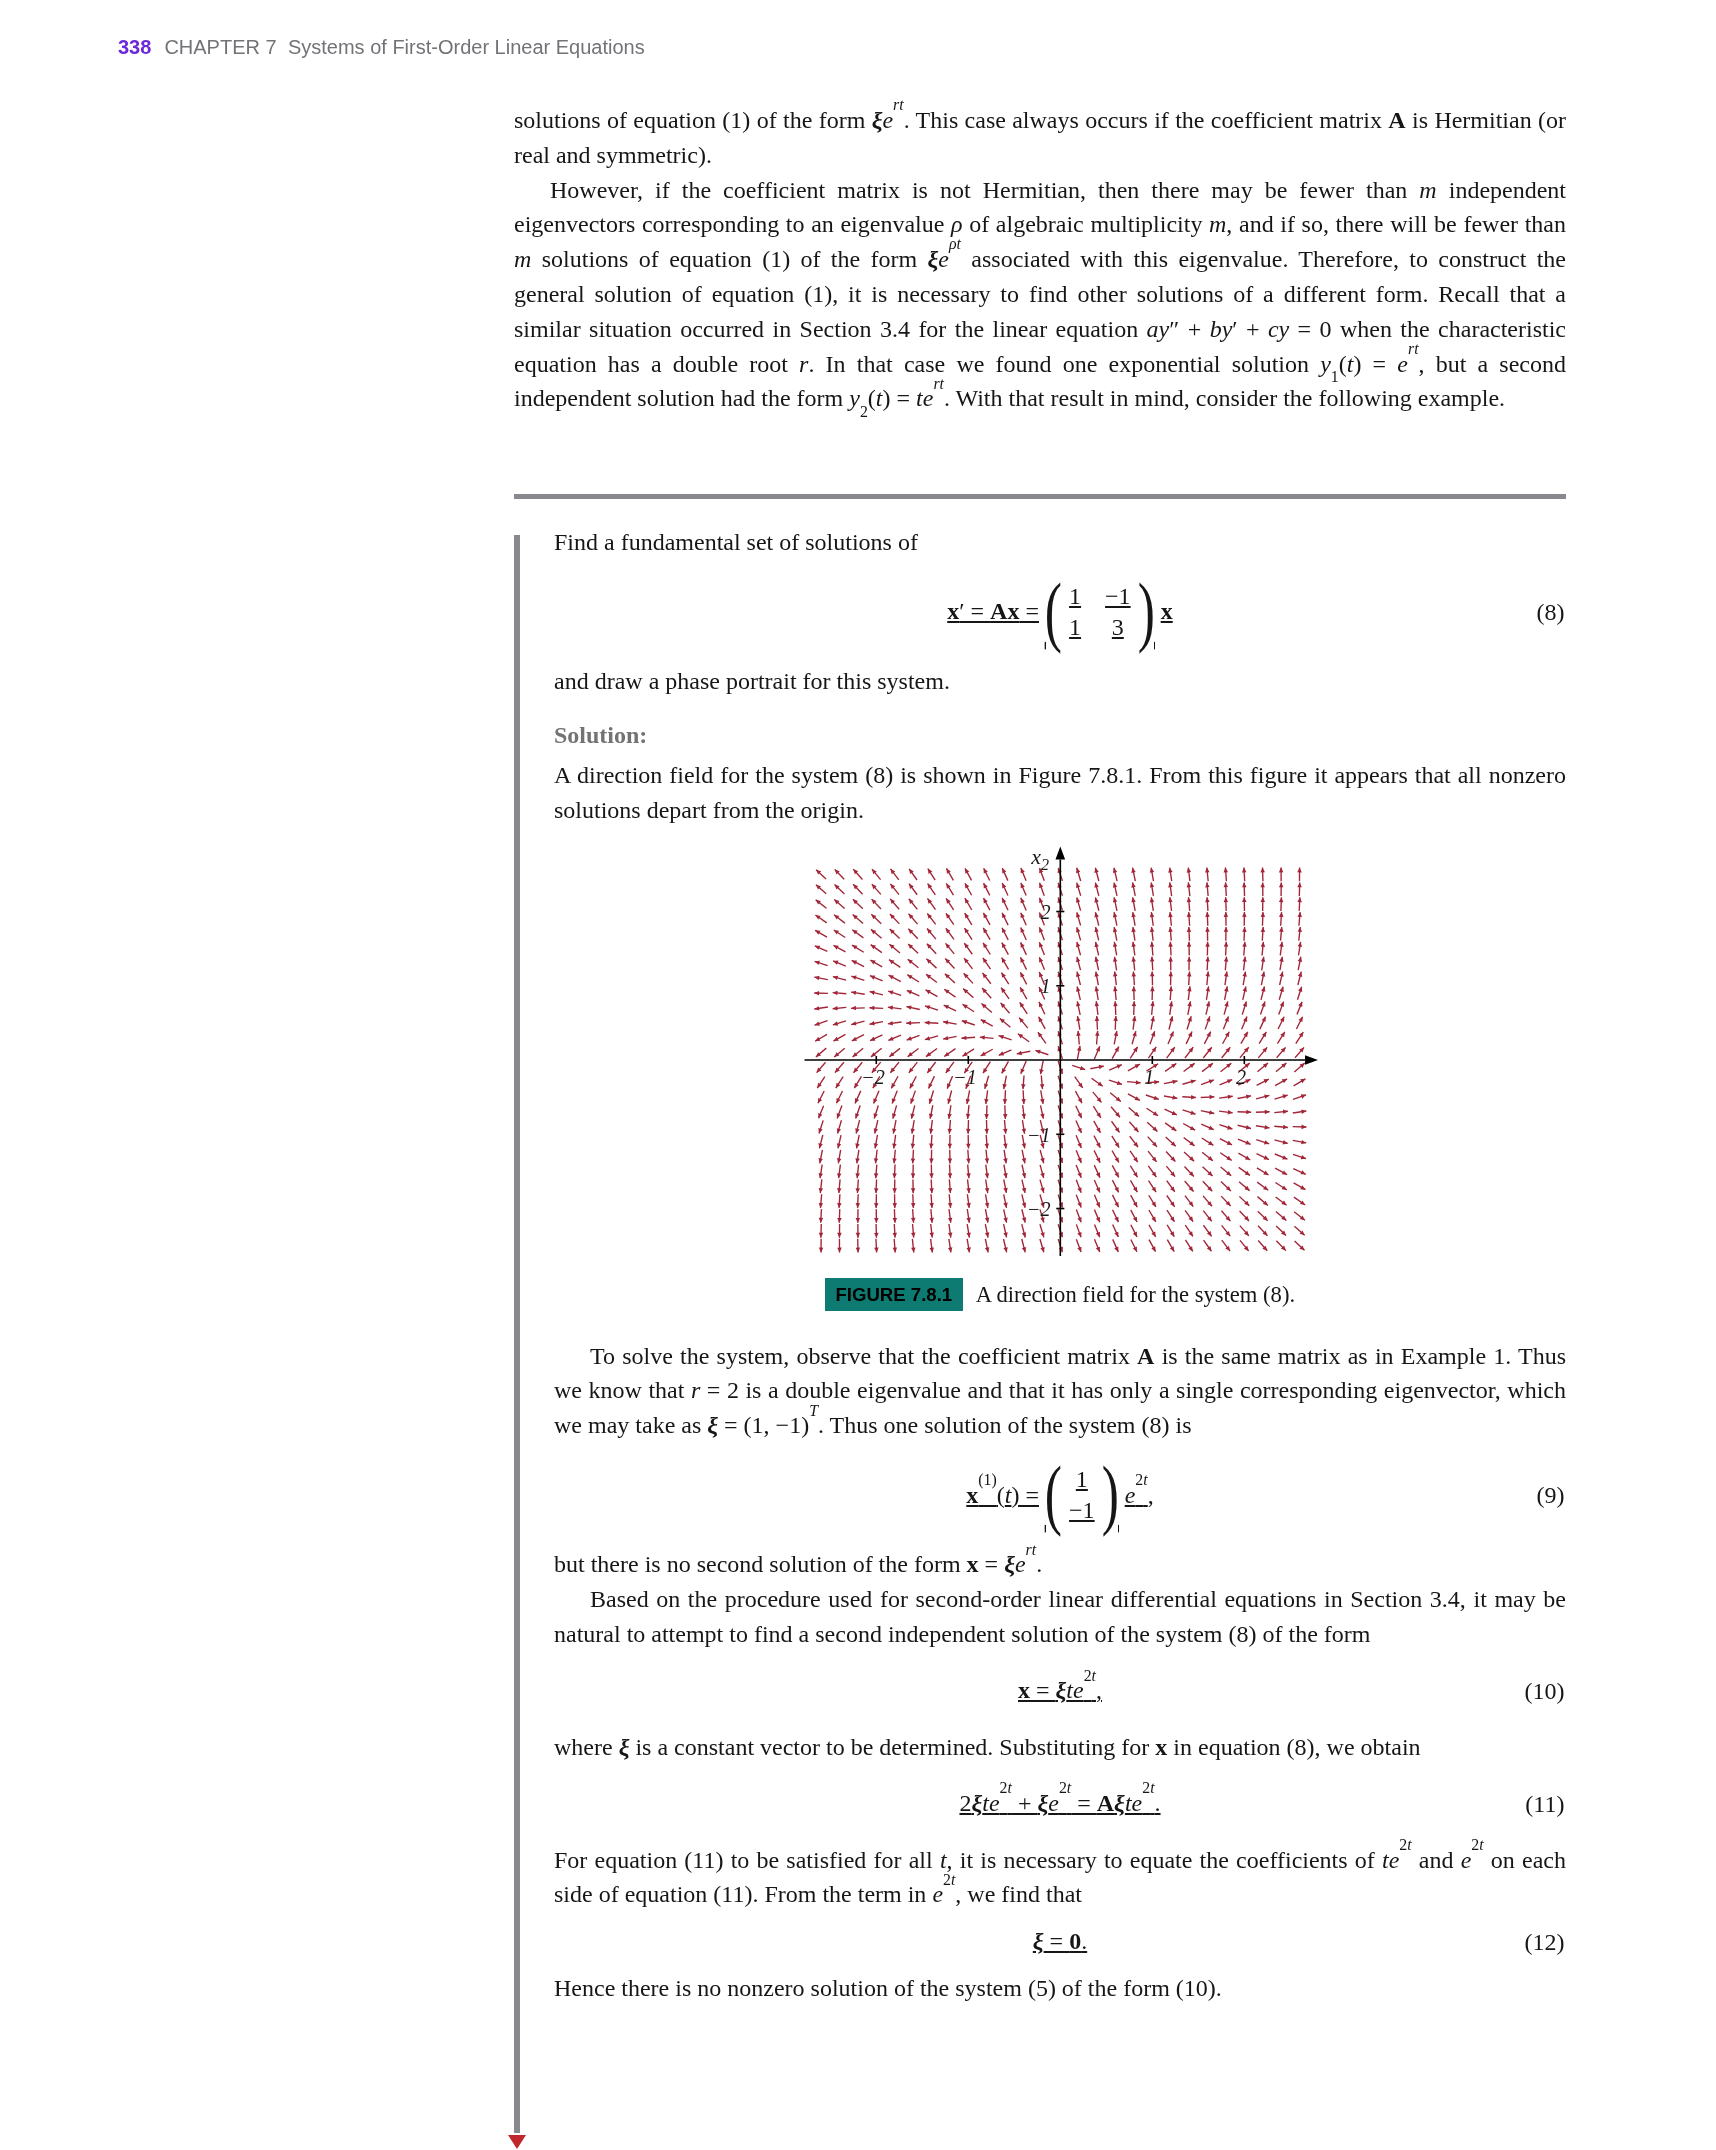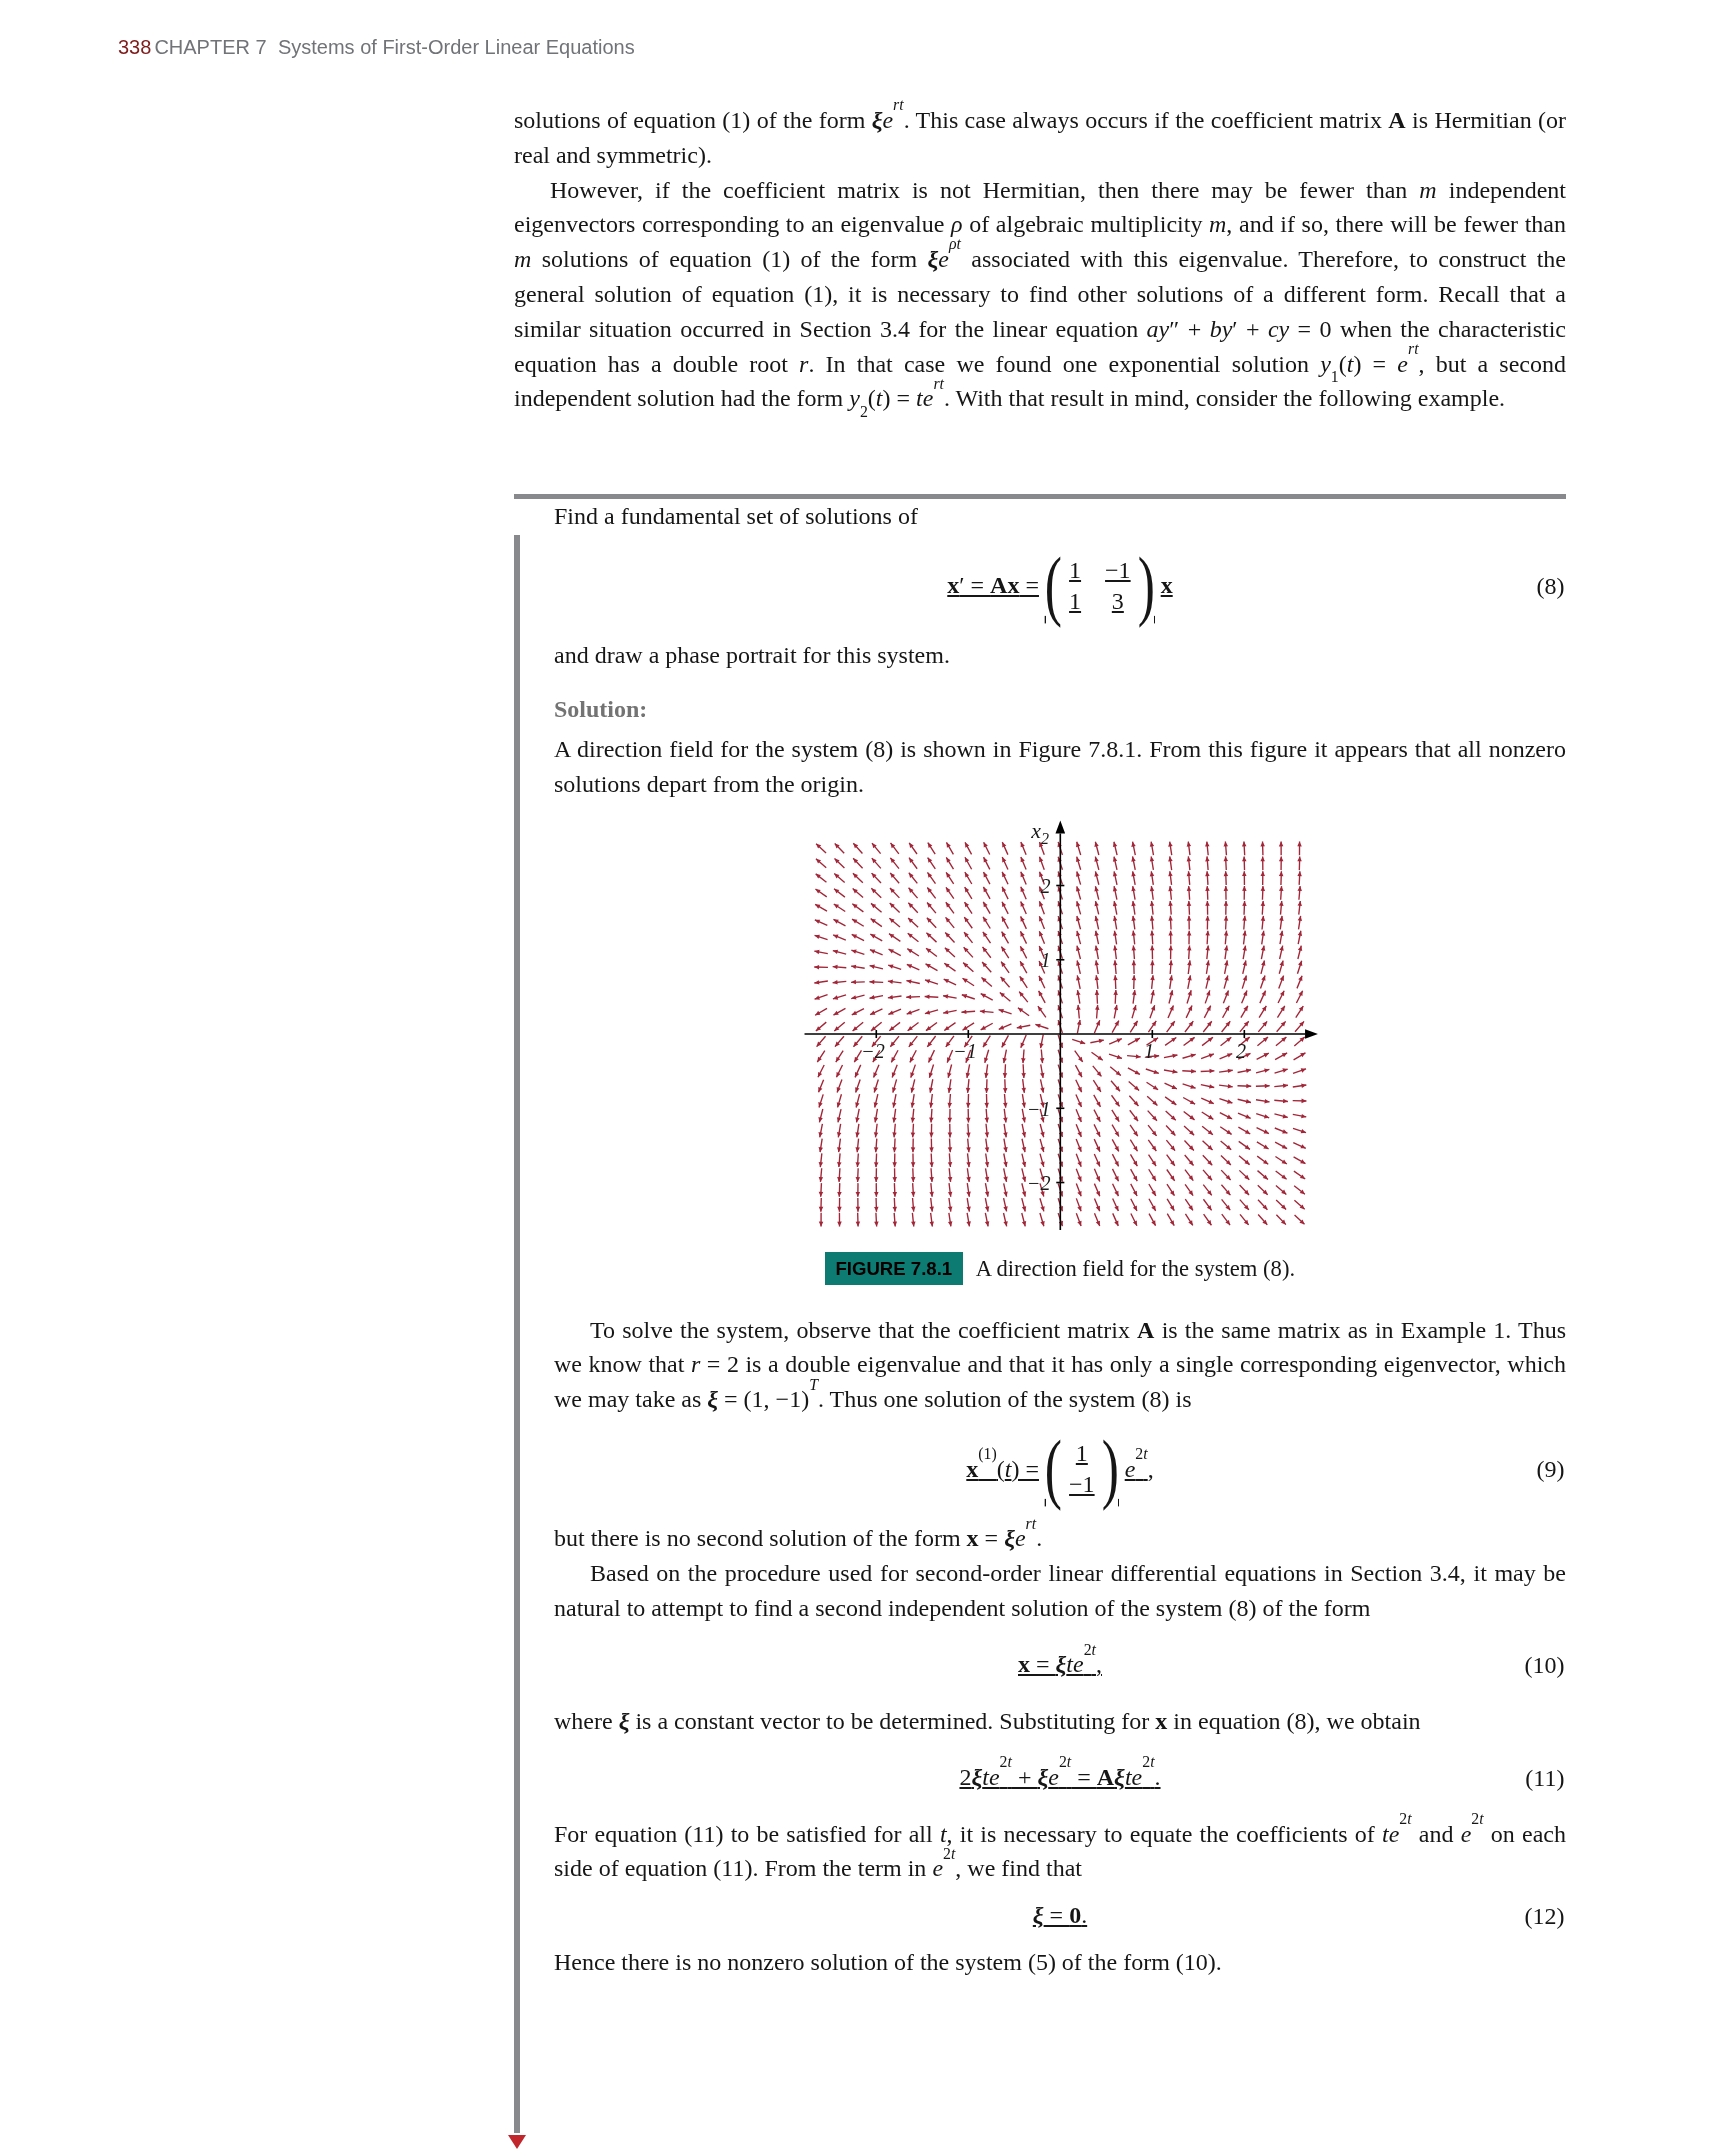--- a/index.html
+++ b/index.html
@@ -3,33 +3,33 @@
 <meta charset="utf-8">
 <style>
   * { margin:0; padding:0; box-sizing:border-box; }
   html,body { background:#ffffff; }
   .page {
     position:relative; width:1717px; height:2151px; background:#ffffff;
     overflow:hidden; font-family:"Liberation Serif", serif; color:#161616;
   }
   
   .running-head { position:absolute; top:36px; left:118px; font-family:"Liberation Sans", sans-serif; font-size:20px; color:#717377; white-space:nowrap; }
-  .running-head .pagenum { font-weight:400; color:#7f1d1d; margin-right:3px; }
+  .running-head .pagenum { font-weight:700; color:#6d28d9; margin-right:13px; }
   .running-head .chapter { margin-right:11.3px; }
   
   .content { position:absolute; left:514px; top:103px; width:1052px; }
   p.body { font-size:24px; line-height:1.45; text-align:justify; color:#161616; }
   p.indent { text-indent:36px; }
   sup { font-size:66%; position:relative; top:-0.55em; line-height:0;margin-top:23px; }
   sub { font-size:66%; position:relative; top:0.28em; line-height:0; }
   
   .example { margin-top:78px; position:relative; }
   .ex-heading { font-family:"Liberation Sans", sans-serif; font-weight:700; font-size:27.5px; letter-spacing:0.8px; color:#c2252d; padding-left:36px; margin-bottom:11.3px; }
   .ex-rule { height:4.8px; background:#87898c; width:100%; }
-  .ex-body { padding-left:40px; }
+  .ex-body { padding-left:40px; padding-top:26px; }
   
   .equation { position:relative; display:flex; justify-content:center; align-items:center; font-size:24px; margin:21px 0; min-height:36px;text-decoration:underline; }
   .equation.tight { margin:11.3px 0; }
   .eq-seg { white-space:nowrap; }
   .eq-number { position:absolute; right:1.6px; top:50%; transform:translateY(-50%); font-size:24px; }
   .matrix { display:inline-flex; align-items:center; margin:0 6.5px; }
   .paren { display:inline-block; font-size:215%; line-height:0.9; transform:scaleY(1.5); font-weight:400; margin:0 -0.8px; }
   .mat { display:inline-grid; text-align:center; column-gap:24px; line-height:1.3; padding:0 8px; }
   .mat-2col { grid-template-columns:auto auto; }
   .mat-1col { grid-template-columns:auto; }

